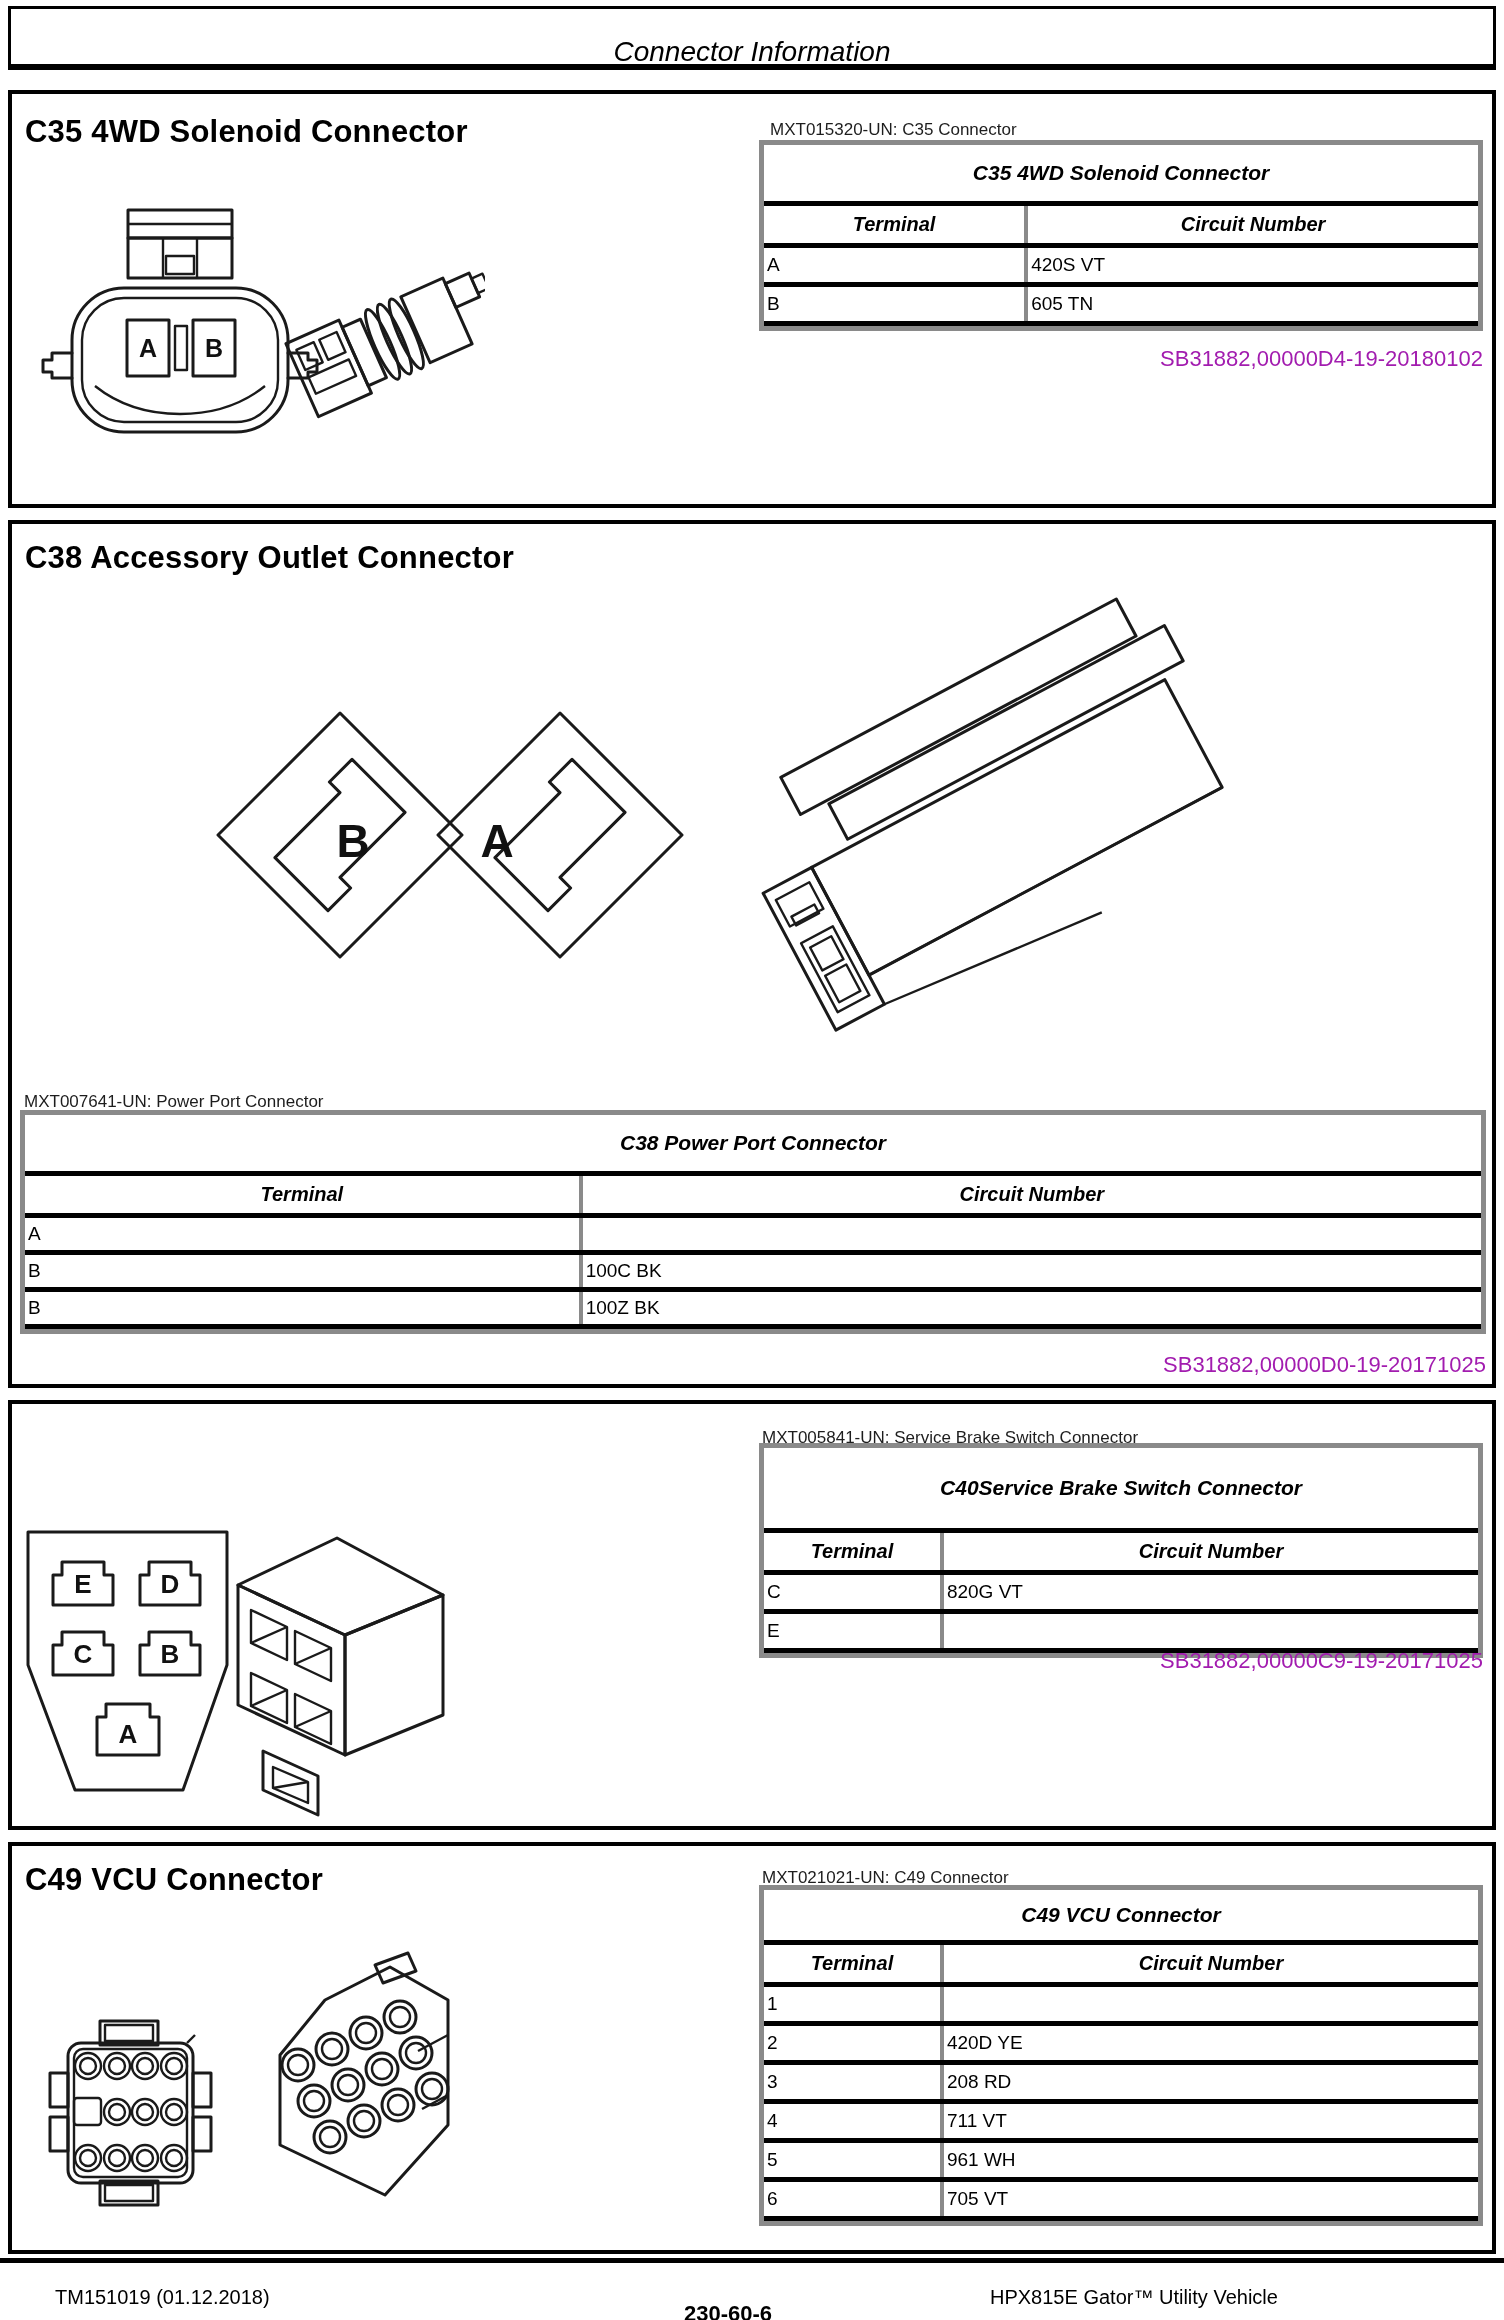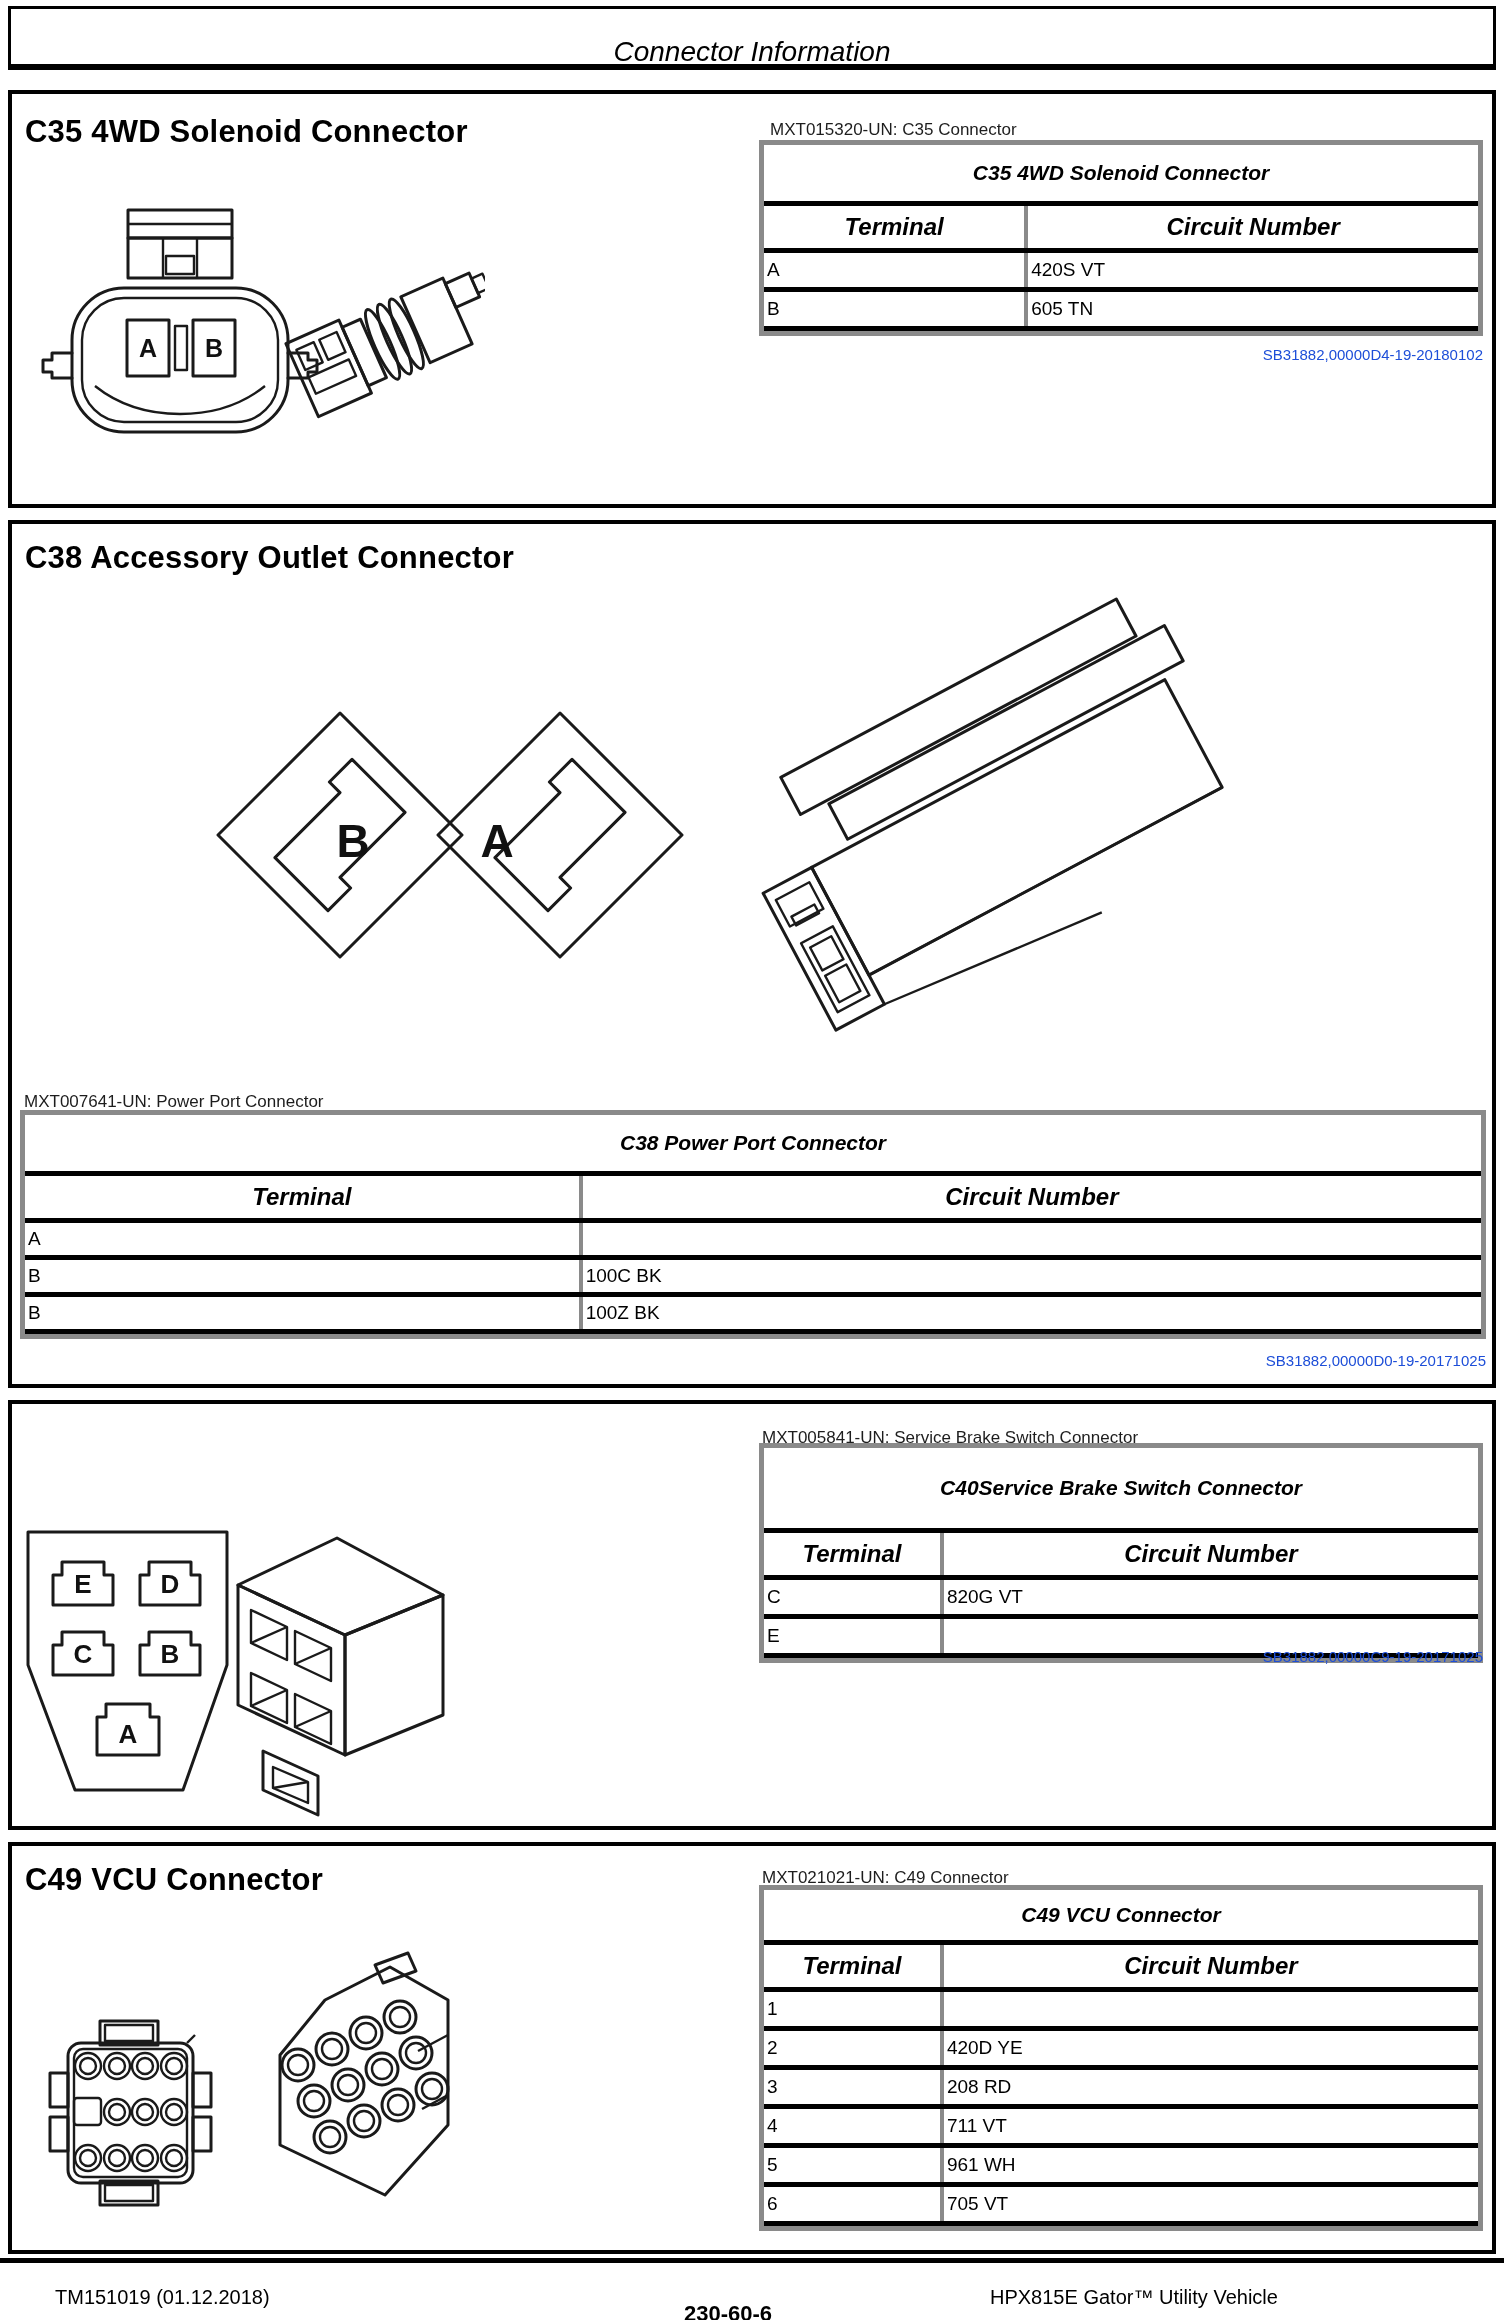--- a/index.html
+++ b/index.html
@@ -4,27 +4,27 @@
 <style>
   html,body{margin:0;padding:0;background:#e8e8e8;}
   .page{position:relative;width:1504px;height:2320px;background:#ffffff;
         font-family:"Liberation Sans",sans-serif;color:#000;overflow:hidden;margin:0 auto;}
   .box{position:absolute;border:4px solid #000;box-sizing:border-box;background:#fff;}
   .hdr-box{border-width:3px;border-bottom-width:6px;}
   .page-title{position:absolute;top:36px;left:50%;transform:translateX(-50%);
         font-style:italic;font-size:28px;white-space:nowrap;}
   .sec-heading{position:absolute;font-size:31px;font-weight:bold;white-space:nowrap;letter-spacing:.2px;}
   .fig-caption{position:absolute;font-size:17px;color:#1d1d1d;white-space:nowrap;}
-  .ref-code{position:absolute;font-size:15px;color:#1d4ed8;text-align:right;white-space:nowrap;}
+  .ref-code{position:absolute;font-size:22px;color:#a21caf;text-align:right;white-space:nowrap;}
   .ctable{position:absolute;border:5px solid #8a8a8a;box-sizing:border-box;background:#fff;}
   .ct-title{text-align:center;font-weight:bold;font-style:italic;font-size:21px;
         border-bottom:5px solid #000;}
   .ct-row{display:flex;border-bottom:5px solid #000;}
   .ct-row:last-child{border-bottom:5px solid #000;}
-  .ct-head .cell{text-align:center;font-weight:bold;font-style:italic;font-size:24px;padding:7px 4px;}
+  .ct-head .cell{text-align:center;font-weight:bold;font-style:italic;font-size:20px;padding:7px 4px;}
   .cell{box-sizing:border-box;overflow:hidden;white-space:nowrap;}
   .cell.term{border-right:4px solid #8a8a8a;}
   .body-row .cell{font-size:19px;padding:6px 4px 6px 3px;}
   
   .tbl-c35 .term{width:37%;} .tbl-c35 .circ{width:63%;}
   .tbl-c38 .term{width:38.3%;} .tbl-c38 .circ{width:61.7%;}
   .tbl-c40 .term{width:25.2%;} .tbl-c40 .circ{width:74.8%;}
   .tbl-c49 .term{width:25.2%;} .tbl-c49 .circ{width:74.8%;}
   .tbl-c35 .ct-title{padding:16px 0;}
   .tbl-c38 .ct-title{padding:16px 0;}

